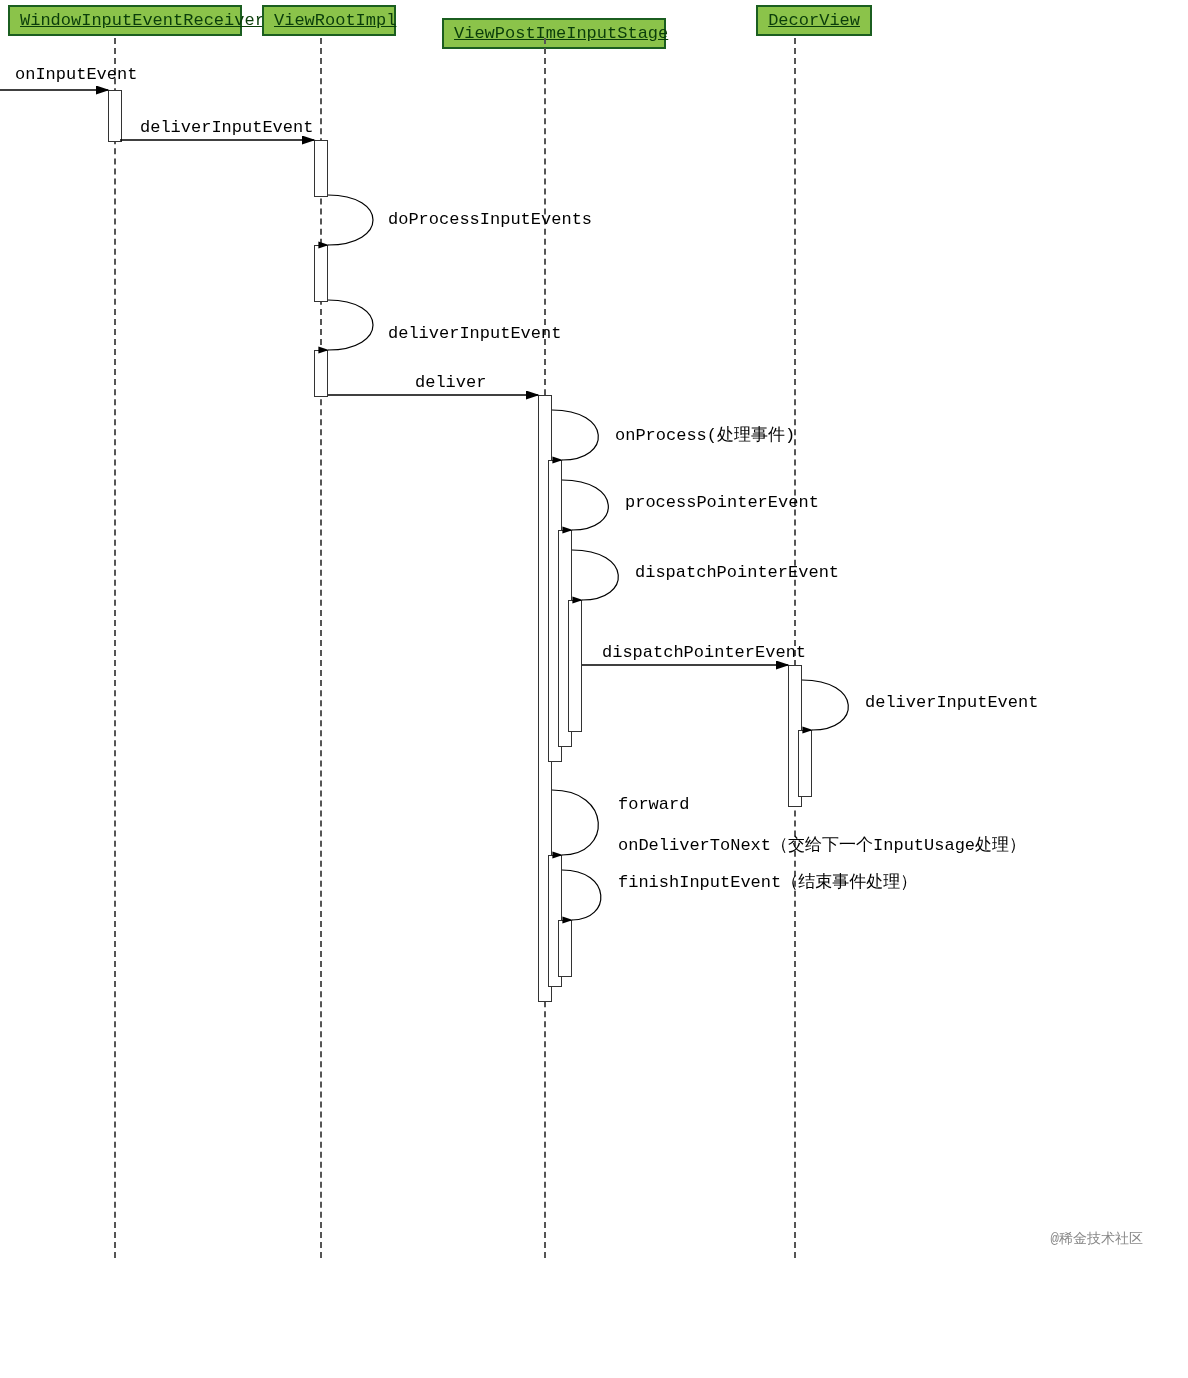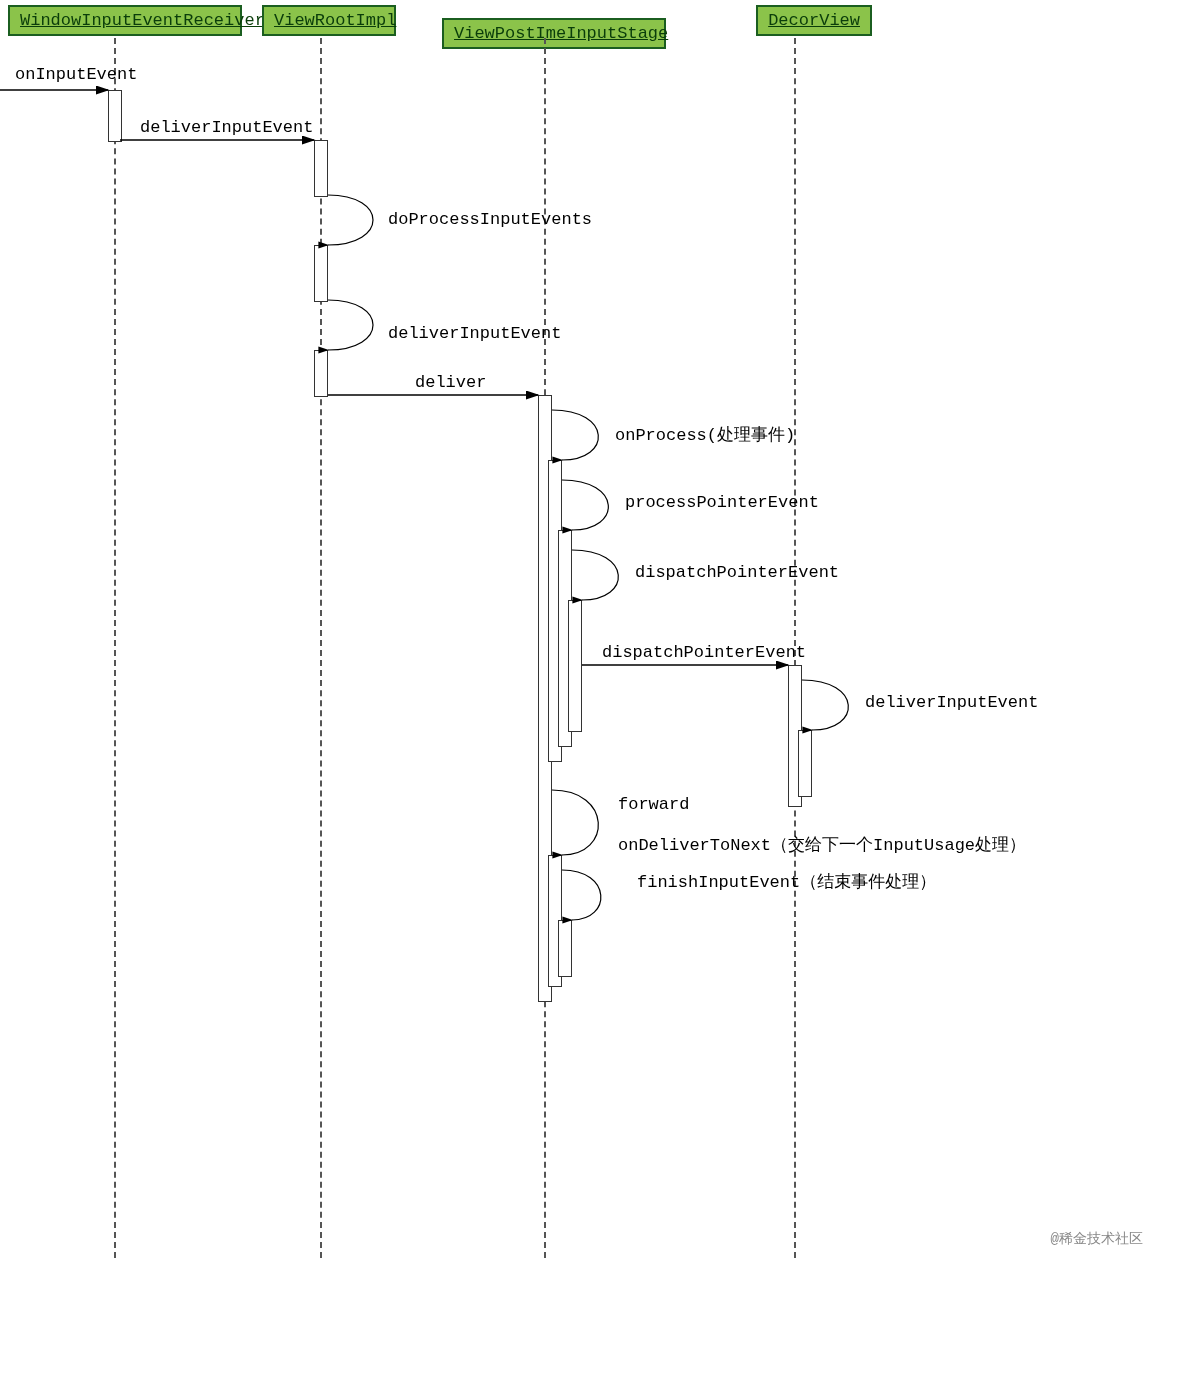--- a/index.html
+++ b/index.html
@@ -113,15 +113,15 @@
 <div class="msg-label" style="left:388px; top:210px;">doProcessInputEvents</div>
 <div class="msg-label" style="left:388px; top:316px;margin-top:8px;">deliverInputEvent</div>
 <div class="msg-label" style="left:415px; top:373px;font-family:Liberation Mono, monospace;">deliver</div>
 <div class="msg-label" style="left:615px; top:423px;">onProcess(处理事件)</div>
 <div class="msg-label" style="left:625px; top:493px;">processPointerEvent</div>
 <div class="msg-label" style="left:635px; top:563px;">dispatchPointerEvent</div>
 <div class="msg-label" style="left:602px; top:643px;">dispatchPointerEvent</div>
 <div class="msg-label" style="left:865px; top:693px;">deliverInputEvent</div>
 <div class="msg-label" style="left:618px; top:795px;">forward</div>
 <div class="msg-label" style="left:618px; top:833px;">onDeliverToNext（交给下一个InputUsage处理）</div>
-<div class="msg-label" style="left:618px; top:870px;margin-left:19px;">finishInputEvent（结束事件处理）</div>
+<div class="msg-label" style="left:618px; top:870px;">finishInputEvent（结束事件处理）</div>
 
 <div class="watermark">@稀金技术社区</div>
 
 </body></html>

